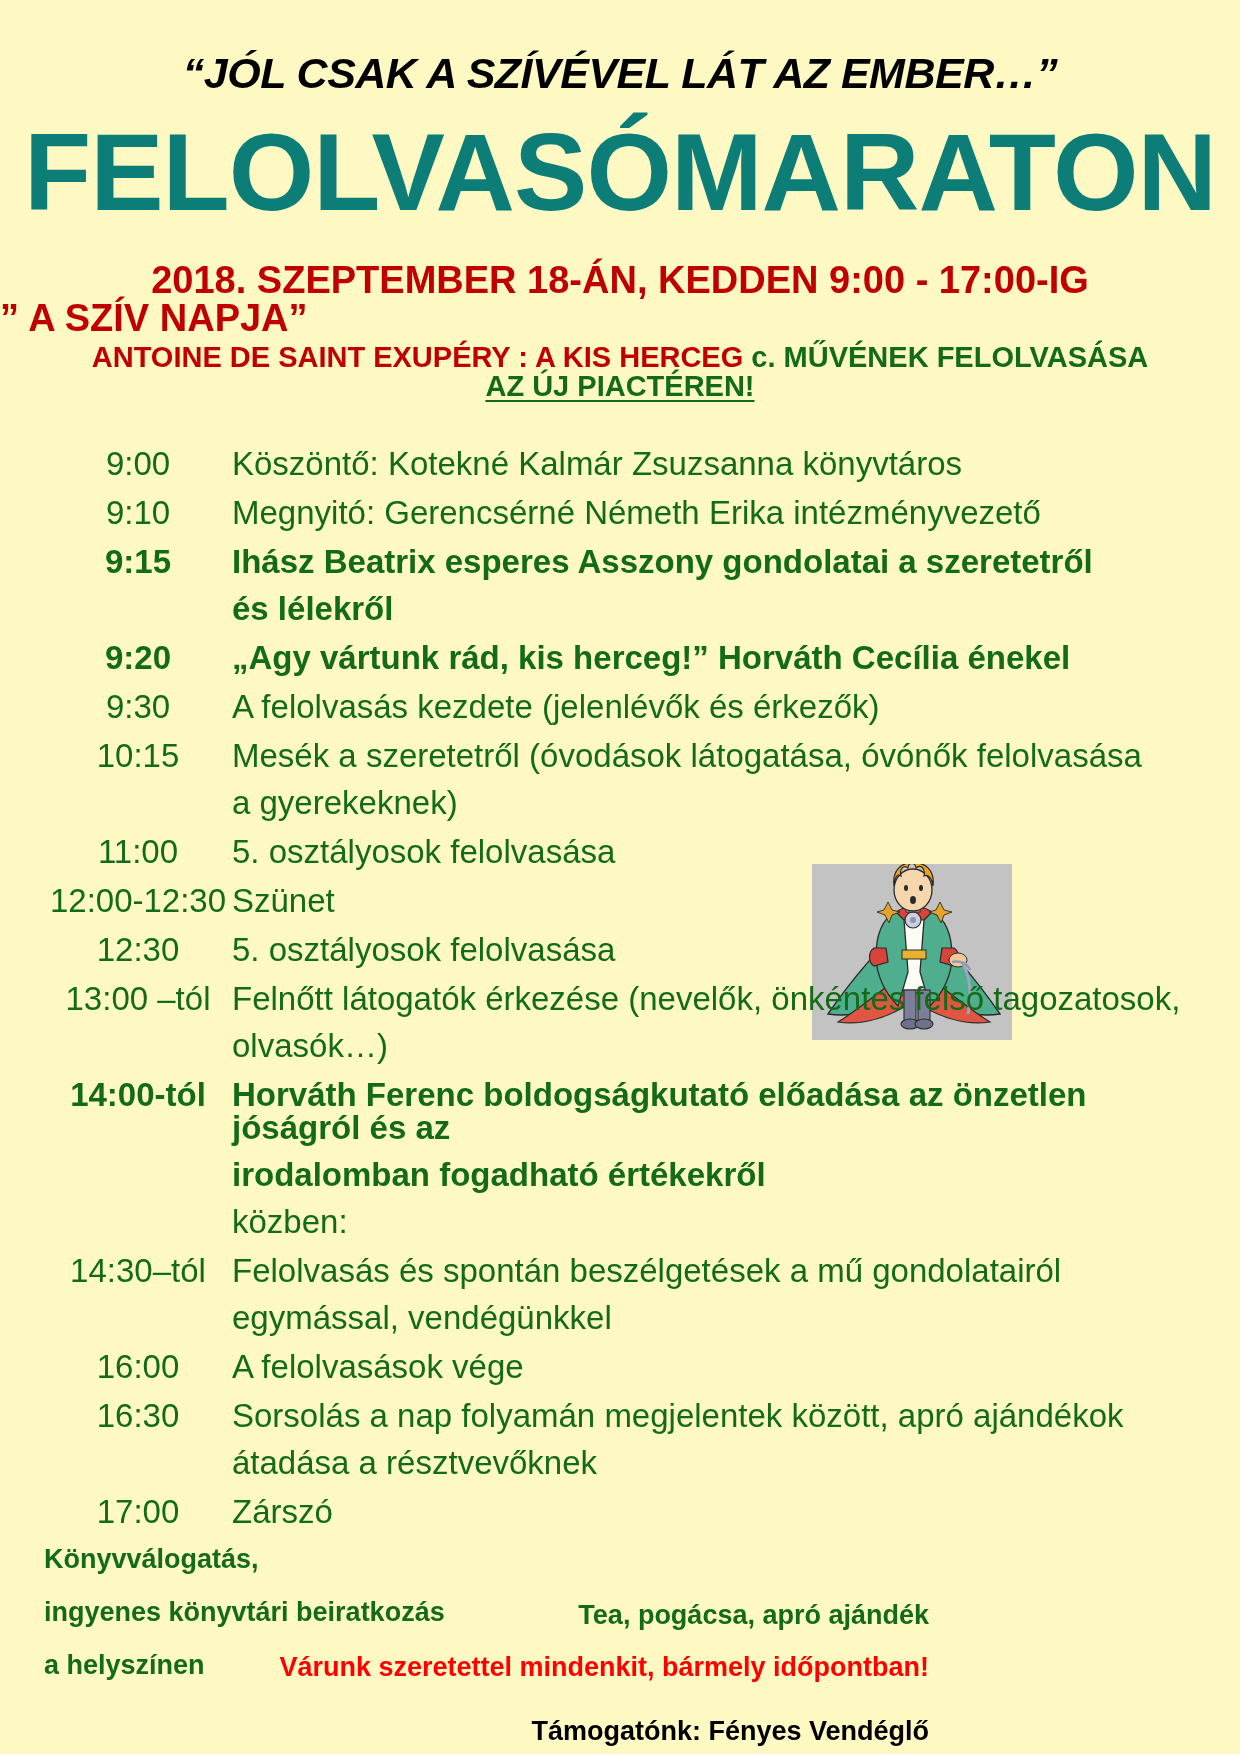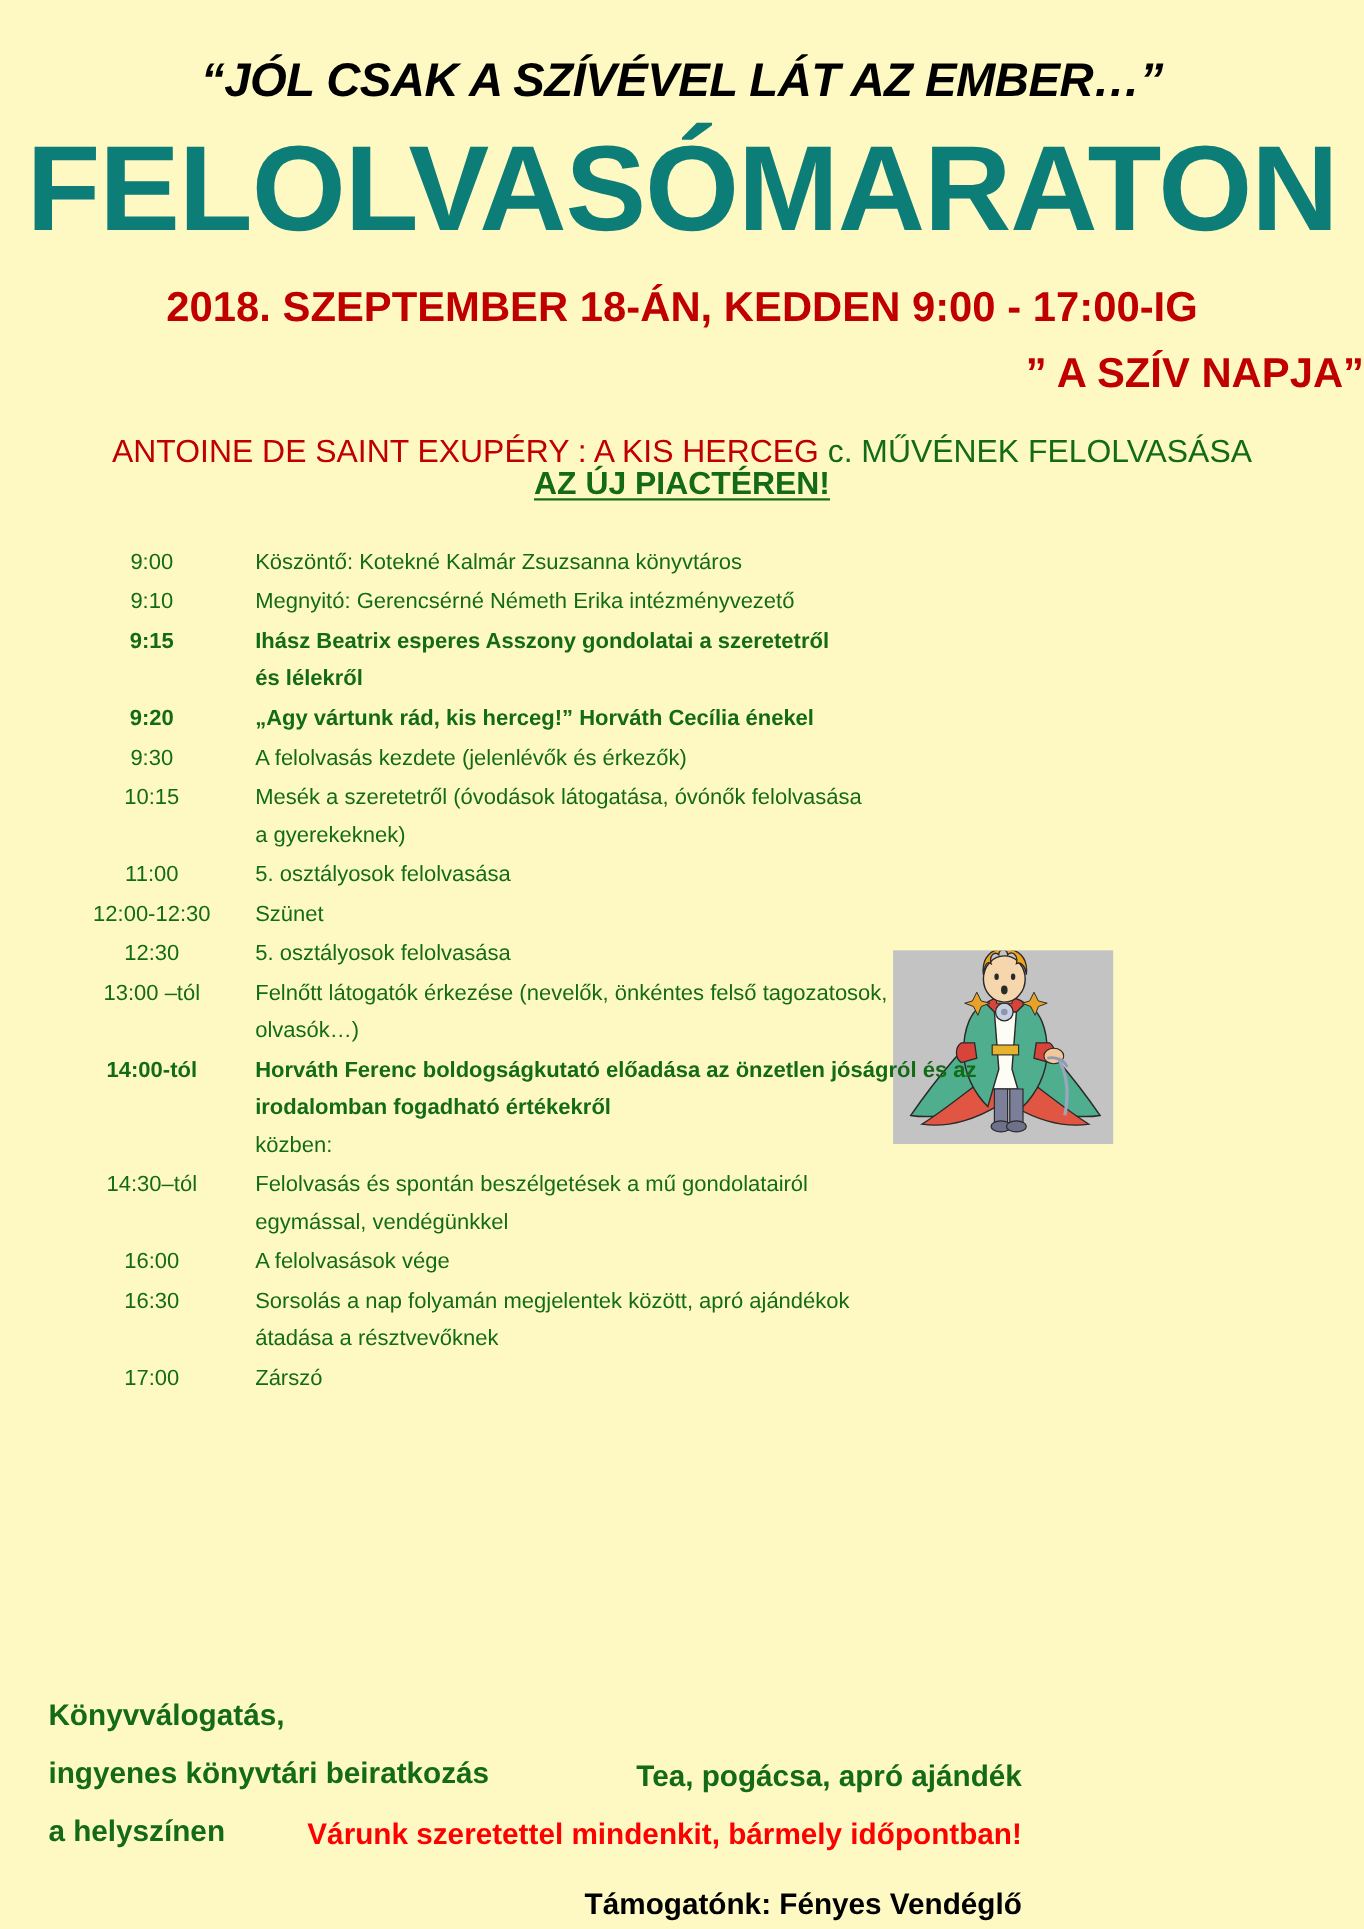--- a/index.html
+++ b/index.html
@@ -41,32 +41,31 @@
   }
   .hdr-date {
     text-align: center;
     font-weight: bold;
     font-size: 38px;
     color: #c00000;
     margin-top: 34px;
     line-height: 1.0;
   }
   .hdr-day {
-    text-align: right;
+    text-align: left;
     font-weight: bold;
     font-size: 38px;
     color: #c00000;
-    margin-top: 22px;
     line-height: 1.0;
   }
   .hdr-work {
     text-align: center;
-    font-weight: normal;
+    font-weight: bold;
     font-size: 29px;
-    margin-top: 38px;
+    margin-top: 6px;
     line-height: 1.0;
   }
   .hdr-work .red { color: #c00000; }
   .hdr-work .green { color: #136b18; }
   .hdr-place {
     text-align: center;
     font-weight: bold;
     font-size: 29px;
     color: #136b18;
     line-height: 1.0;
@@ -81,21 +80,21 @@
     margin-top: 46px;
     padding-left: 44px;
     padding-right: 26px;
     position: relative;
     z-index: 2;
   }
   .row {
     display: flex;
     align-items: baseline;
     color: #136b18;
-    font-size: 20px;
+    font-size: 33px;
     line-height: 1.0;
     margin-bottom: 16px;
   }
   .row .time {
     width: 188px;
     flex: 0 0 188px;
     text-align: center;
     white-space: nowrap;
   }
   .row .desc {

